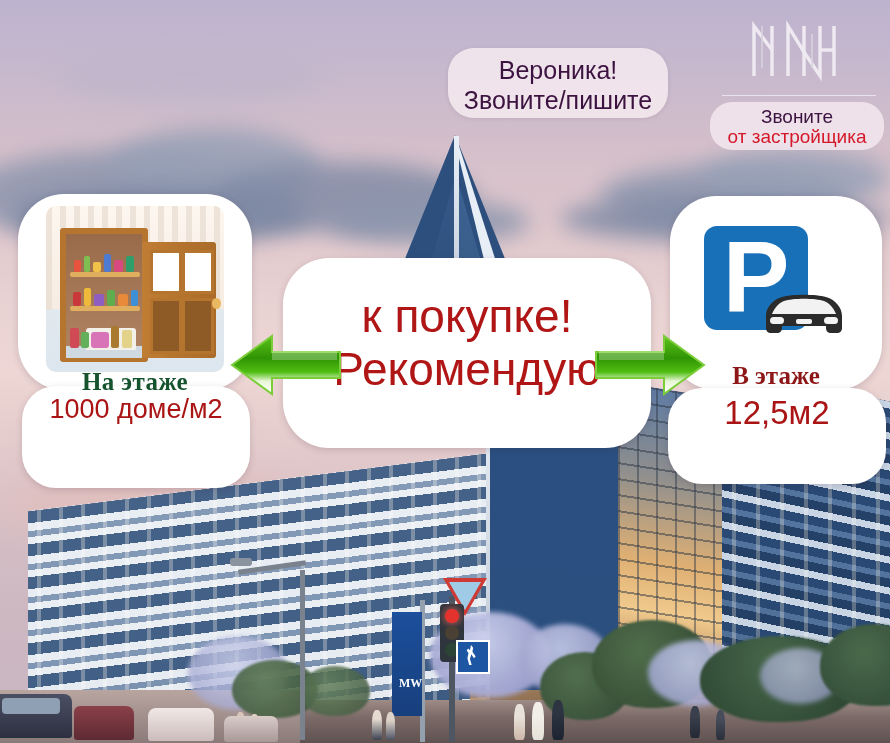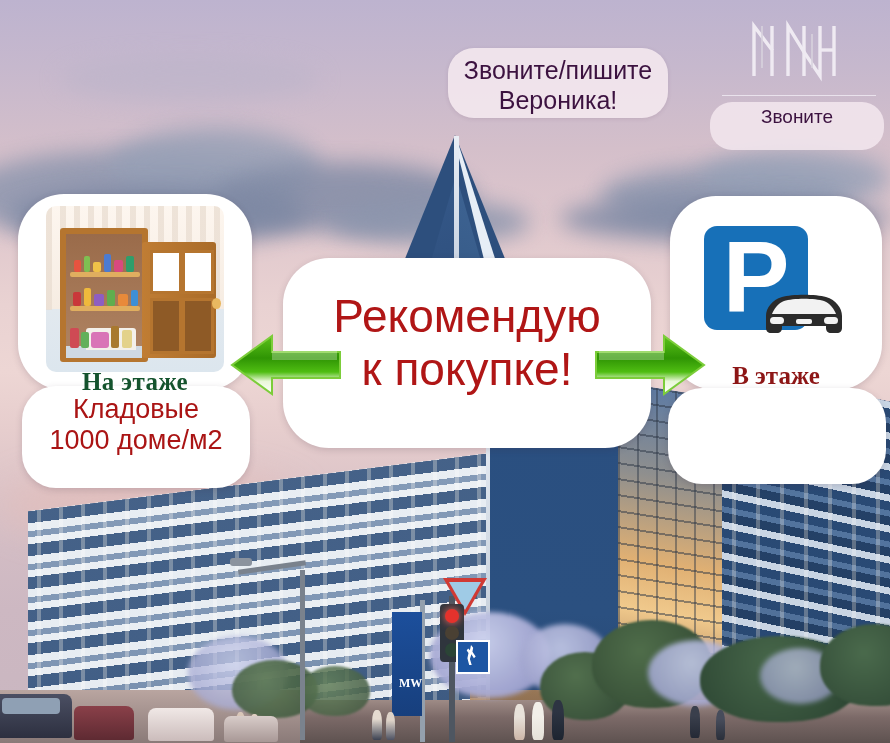--- a/index.html
+++ b/index.html
@@ -458,25 +458,26 @@
     </g>
     <g fill="none" stroke="#d8d2de" stroke-width="1.6">
       <path d="M20 10 L20 52"></path>
       <path d="M70 18 L70 52"></path>
     </g>
   </svg>
   <div class="logo-rule"></div>
 
   <div id="badge"></div>
   <div class="badge-l1">Звоните</div>
+  <div class="badge-l2">от застройщика</div>
 
   <div id="bubble"></div>
   <div class="bubble-text">
+    <div>Вероника!</div>
     <div>Звоните/пишите</div>
-    <div>Вероника!</div>
   </div>
 
   <div class="card" id="card-left"></div>
   <div class="pantry">
     <div class="pantry-wall"></div>
     <div class="pantry-wallstripe"></div>
     <div class="door-frame"></div>
     <div class="door-open"></div>
     <div class="floor-in"></div>
     <div class="shelf sh1"></div>
@@ -502,43 +503,43 @@
     <div class="door-panel"></div>
     <div class="dp-in dp1"></div>
     <div class="dp-in dp2"></div>
     <div class="dp-in dp3"></div>
     <div class="dp-in dp4"></div>
     <div class="knob"></div>
   </div>
   <div class="card" id="card-left-text"></div>
   <div class="left-label">На этаже</div>
   <div class="left-lines">
-    <div>Кладовые</div>
     <div>1000 доме/м2</div>
   </div>
 
   <div class="card" id="card-center"></div>
   <div class="center-text">
+    <div>к покупке!</div>
     <div>Рекомендую</div>
-    <div>к покупке!</div>
   </div>
 
   <div class="card" id="card-right"></div>
   <div class="psign"></div>
   <div class="pletter">P</div>
   <svg class="pcar" viewBox="0 0 96 54">
     <path fill="#2b2b2b" d="M10 30 C10 22 16 14 26 11 C36 8 60 8 70 11 C80 14 86 22 86 30 L86 42 C86 45 84 47 81 47 L75 47 C72 47 70 45 70 42 L70 40 L26 40 L26 42 C26 45 24 47 21 47 L15 47 C12 47 10 45 10 42 Z"></path>
     <path fill="#f2f2f2" d="M28 15 C37 12 59 12 68 15 C74 17 78 23 80 28 L16 28 C18 23 22 17 28 15 Z"></path>
     <rect x="14" y="31" width="14" height="7" rx="3.5" fill="#f2f2f2"></rect>
     <rect x="68" y="31" width="14" height="7" rx="3.5" fill="#f2f2f2"></rect>
     <rect x="40" y="33" width="16" height="5" rx="2" fill="#f2f2f2"></rect>
   </svg>
   <div class="card" id="card-right-text"></div>
   <div class="right-label">В этаже</div>
   <div class="right-lines">
+    <div>12,5м2</div>
   </div>
 
   <svg class="arrow" id="arrow-left" viewBox="0 0 116 70">
     <defs>
       <linearGradient id="gl" x1="0" y1="0" x2="0" y2="1">
         <stop offset="0%" stop-color="#5cc21a"></stop>
         <stop offset="38%" stop-color="#2f9404"></stop>
         <stop offset="62%" stop-color="#4fbd12"></stop>
         <stop offset="78%" stop-color="#e9f7d8"></stop>
         <stop offset="100%" stop-color="#ffffff"></stop>

